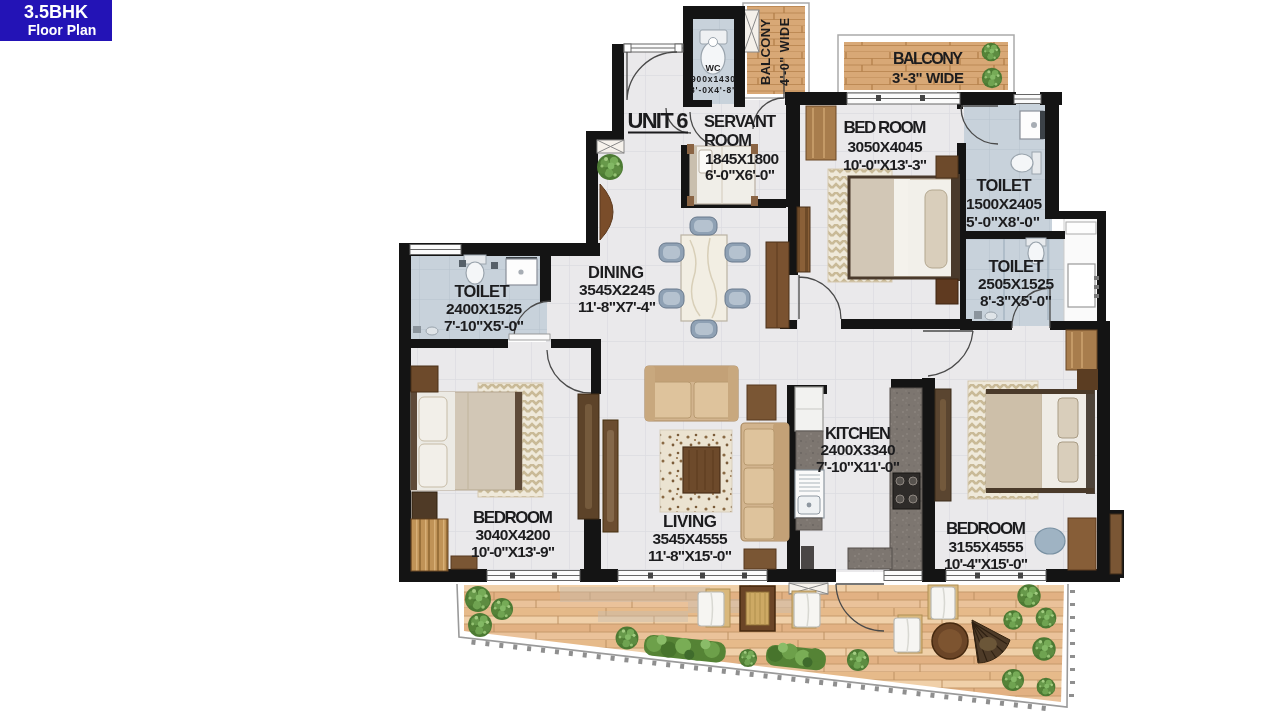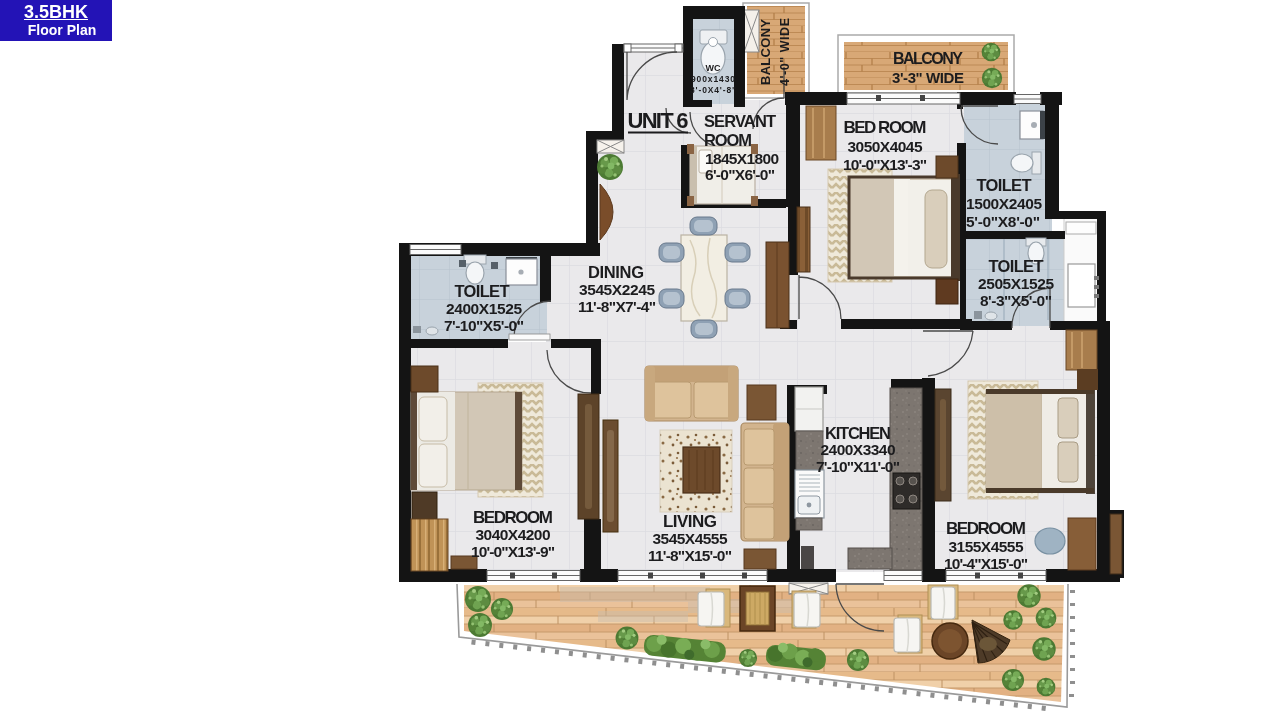--- a/index.html
+++ b/index.html
@@ -768,16 +768,16 @@
 <text x="858" y="472" font-size="15.5" textLength="84">7'-10"X11'-0"</text>
 
 <text x="986" y="534" font-size="17" textLength="80">BEDROOM</text>
 <text x="986" y="552" font-size="15.5" textLength="75">3155X4555</text>
 <text x="986" y="569" font-size="15.5" textLength="84">10'-4"X15'-0"</text>
 </g>
 </svg>
 
 <div style="position:absolute;left:0;top:0;width:112px;height:41px;background:#2313b6;color:#ffffff;
      font-weight:bold;text-align:center;line-height:1.0;">
-  <div style="font-size:18px;padding-top:3px;text-decoration:underline;">3.5BHK</div>
+  <div style="font-size:18px;padding-top:3px;">3.5BHK</div>
   <div style="font-size:14px;padding-top:2px;padding-left:12px;">Floor Plan</div>
 </div>
 </div>
 
 </body></html>

